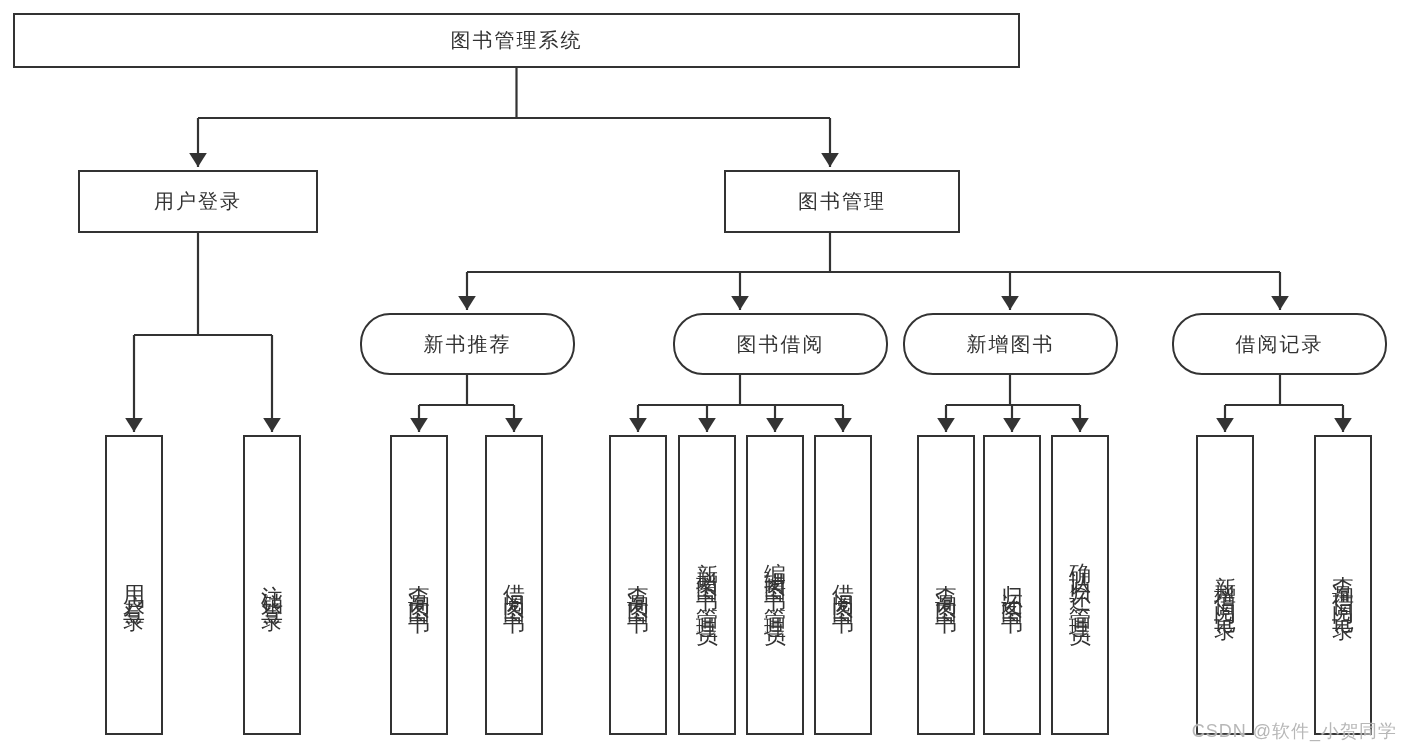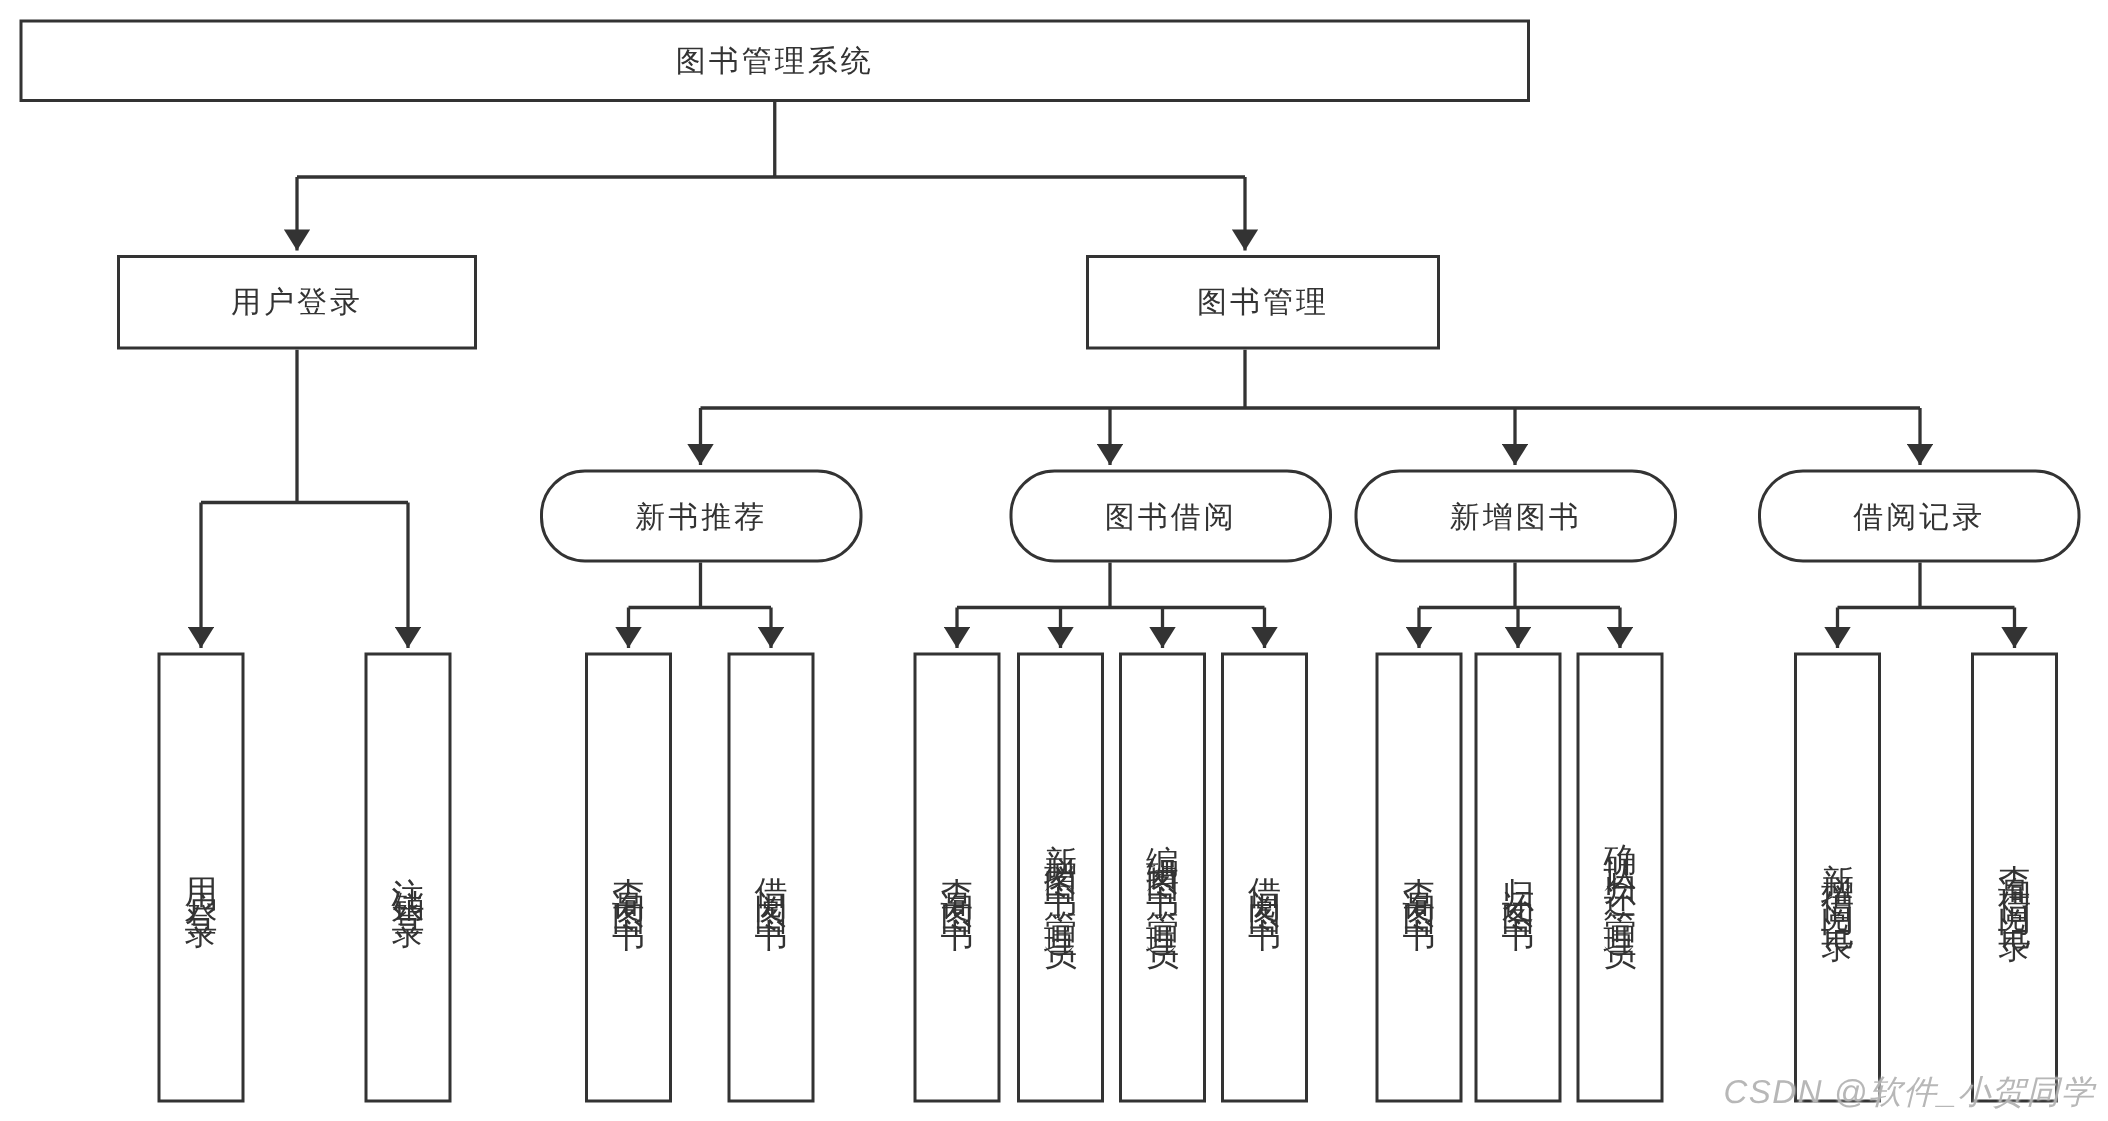--- a/index.html
+++ b/index.html
@@ -58,26 +58,25 @@
   .lf-5  { left: 609px; }  .lf-6  { left: 678px; }
   .lf-7  { left: 746px; }  .lf-8  { left: 814px; }
   .lf-9  { left: 917px; }  .lf-10 { left: 983px; }
   .lf-11 { left: 1051px; }
   .lf-12 { left: 1196px; } .lf-13 { left: 1314px; }
   .watermark {
     position: absolute;
     right: 8px;
     bottom: 4px;
     z-index: 3;
-    font-size: 22px;
+    font-size: 18px;
     color: rgba(175, 175, 175, 0.9);
     letter-spacing: 1px;
     text-shadow: 0 0 2px #ffffff;
     white-space: nowrap;
-    font-style: italic;
   }
 </style>
 </head>
 <body>
 
 <div class="canvas">
 
   <svg class="connectors" viewBox="0 0 1405 747" xmlns="http://www.w3.org/2000/svg" aria-hidden="true">
     <defs>
       <marker id="arrowhead" viewBox="0 0 10 10" refX="9" refY="5" markerWidth="8" markerHeight="8" orient="auto" markerUnits="strokeWidth">

